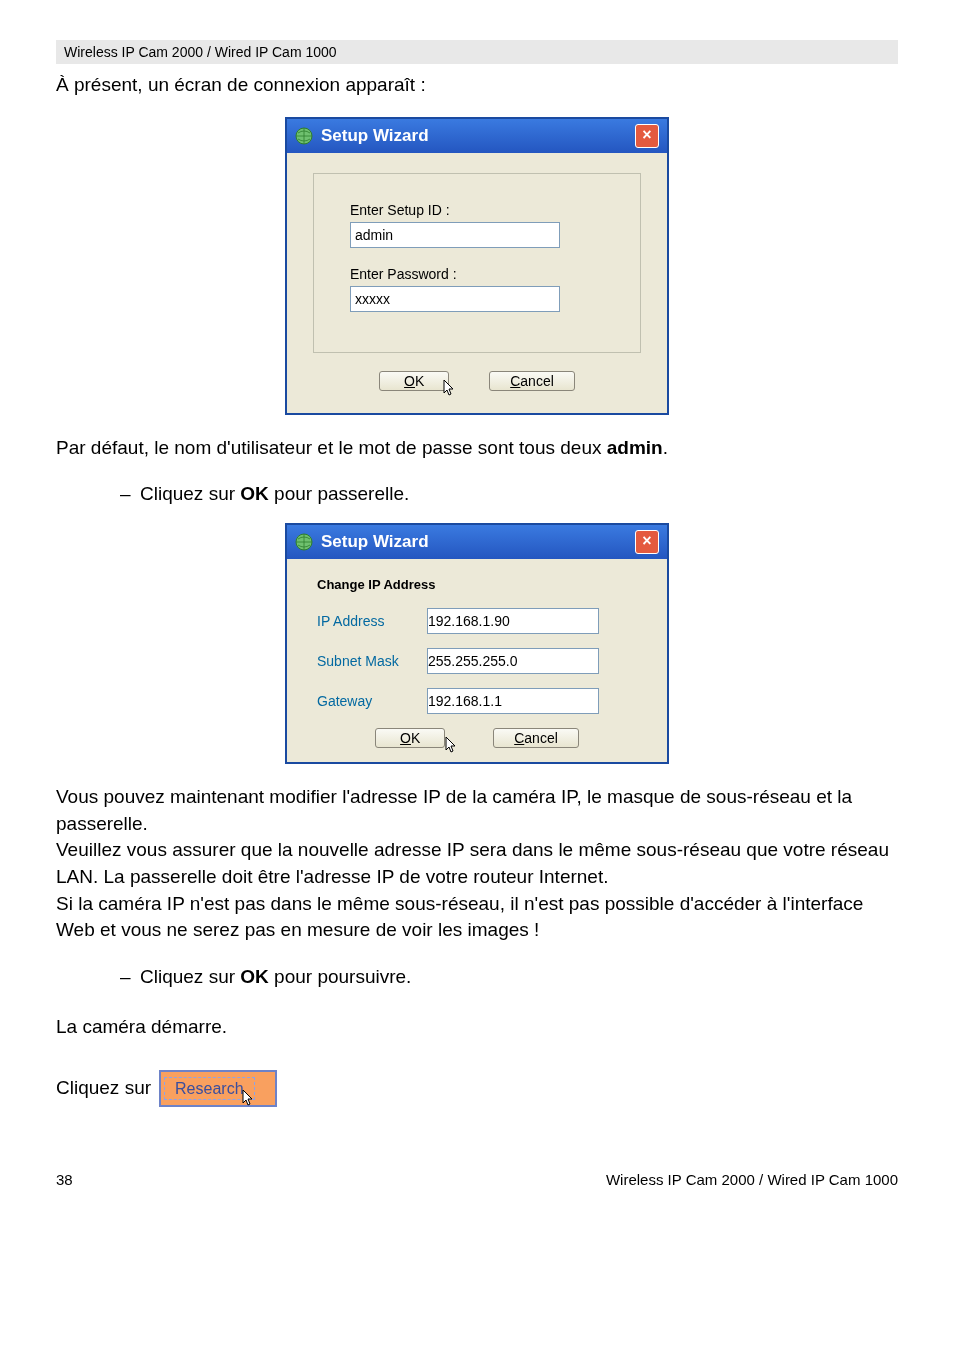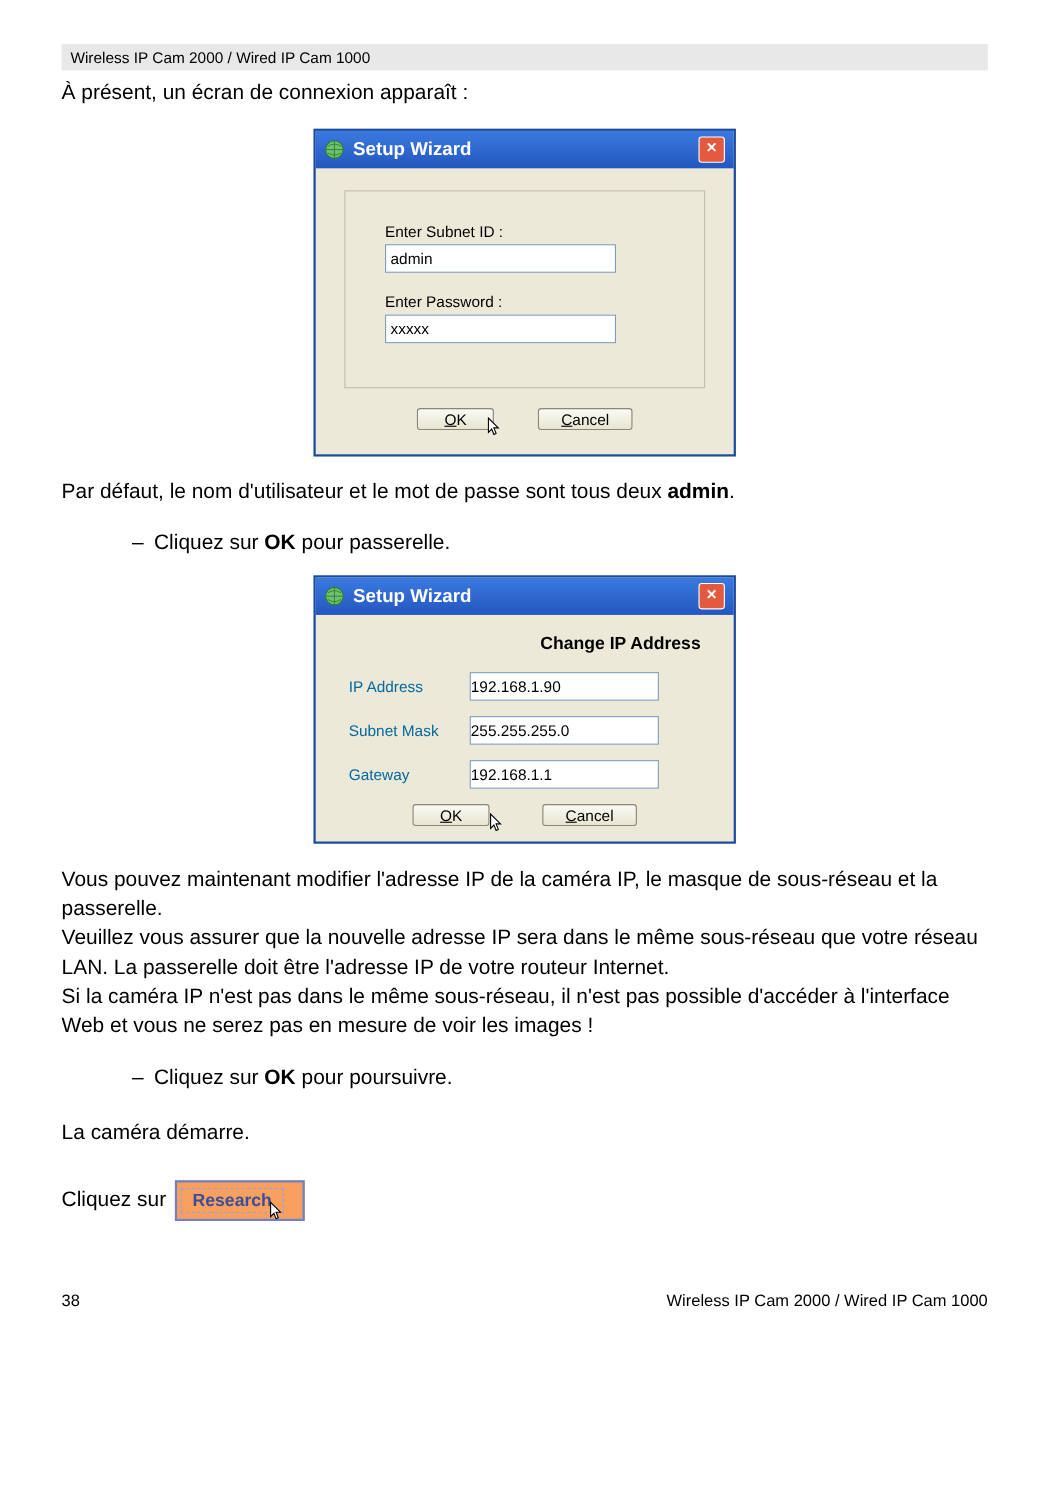--- a/index.html
+++ b/index.html
@@ -104,22 +104,22 @@
     font-size: 14px;
     padding: 1px 20px;
     min-width: 70px;
     text-align: center;
   }
   .xp-btn .u { text-decoration: underline; }
   .cursor-icon { position:absolute; width:14px; height:18px; pointer-events:none; }
   .cursor-svg { width:14px; height:18px; }
   .section-title2 {
     font-weight: bold;
-    text-align: right;
-    font-size: 16px;
+    text-align: left;
+    font-size: 13px;
     margin-bottom: 16px;
   }
   .ip-row {
     display: flex;
     align-items: center;
     margin-bottom: 14px;
     gap: 10px;
   }
   .ip-label { width: 100px; font-size: 14px; color:#0369a1; }
   .ip-input {
@@ -155,21 +155,21 @@
     background: #f9a05f;
     padding: 3px;
     position: relative;
     width: 118px;
     box-sizing: border-box;
   }
   .research-inner {
     border: 1px dashed #8fa3e6;
     padding: 2px 10px;
     font-size: 16px;
-    font-weight: bold;
+    font-weight: normal;
     color: #3a4e9e;
     text-align: center;
     position: relative;
   }
   .footer {
     display:flex;
     justify-content:space-between;
     font-size:15px;
     margin-top: 64px;
   }
@@ -194,21 +194,21 @@
                 <path d="M3 6 Q9 2 15 6 M3 12 Q9 16 15 12 M9 1 V17 M1 9 H17" stroke="#2e7d2e" stroke-width="0.8" fill="none"></path>
               </svg>
           </span>
           <span>Setup Wizard</span>
         </div>
         <div class="close-x">×</div>
       </div>
       <div class="dlg-body">
         <div class="inner-panel">
           <div class="field-group">
-            <div class="field-label">Enter Subnet ID :</div>
+            <div class="field-label">Enter Setup ID :</div>
             <input class="text-input" value="admin" style="">
           </div>
           <div class="field-group">
             <div class="field-label">Enter Password :</div>
             <input class="text-input" value="xxxxx" style="">
           </div>
         </div>
         <div class="btn-row" style="position:relative;">
           <button class="xp-btn"><span class="u">O</span>K</button>
           <button class="xp-btn"><span class="u">C</span>ancel</button>

